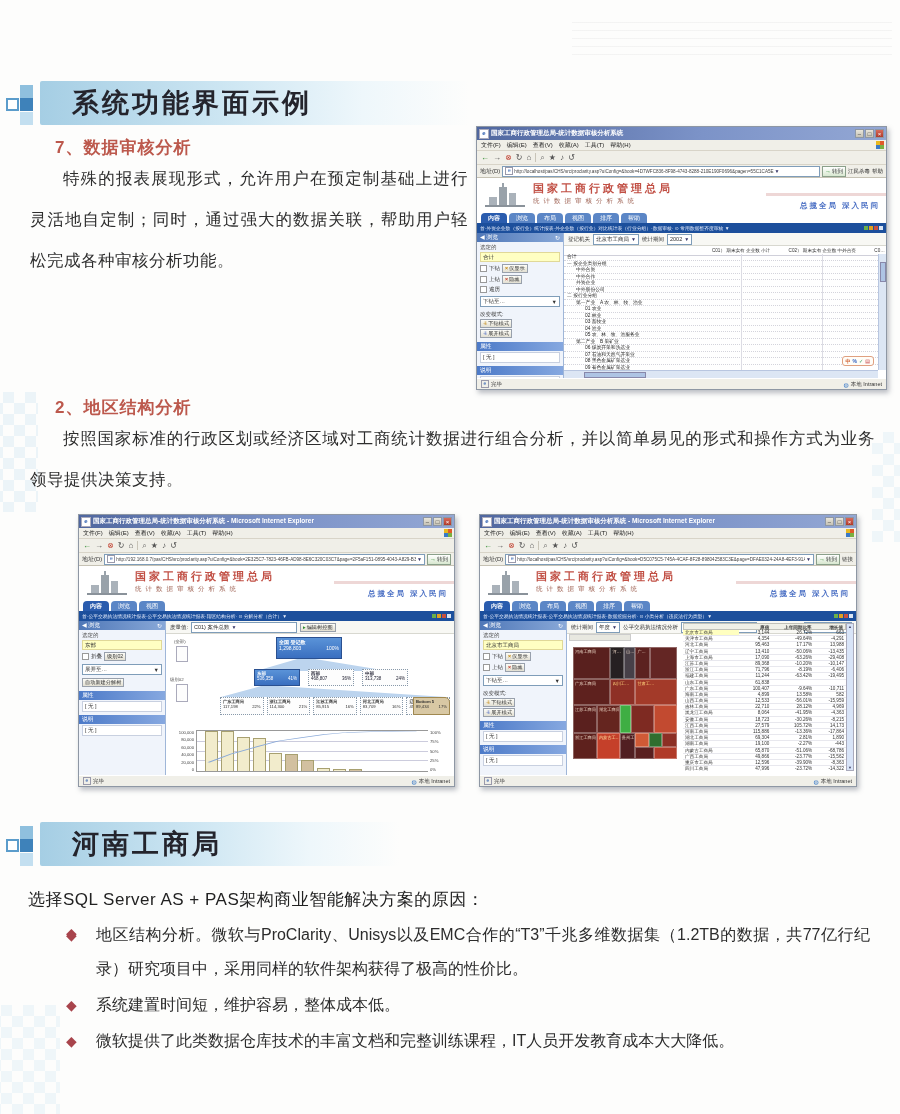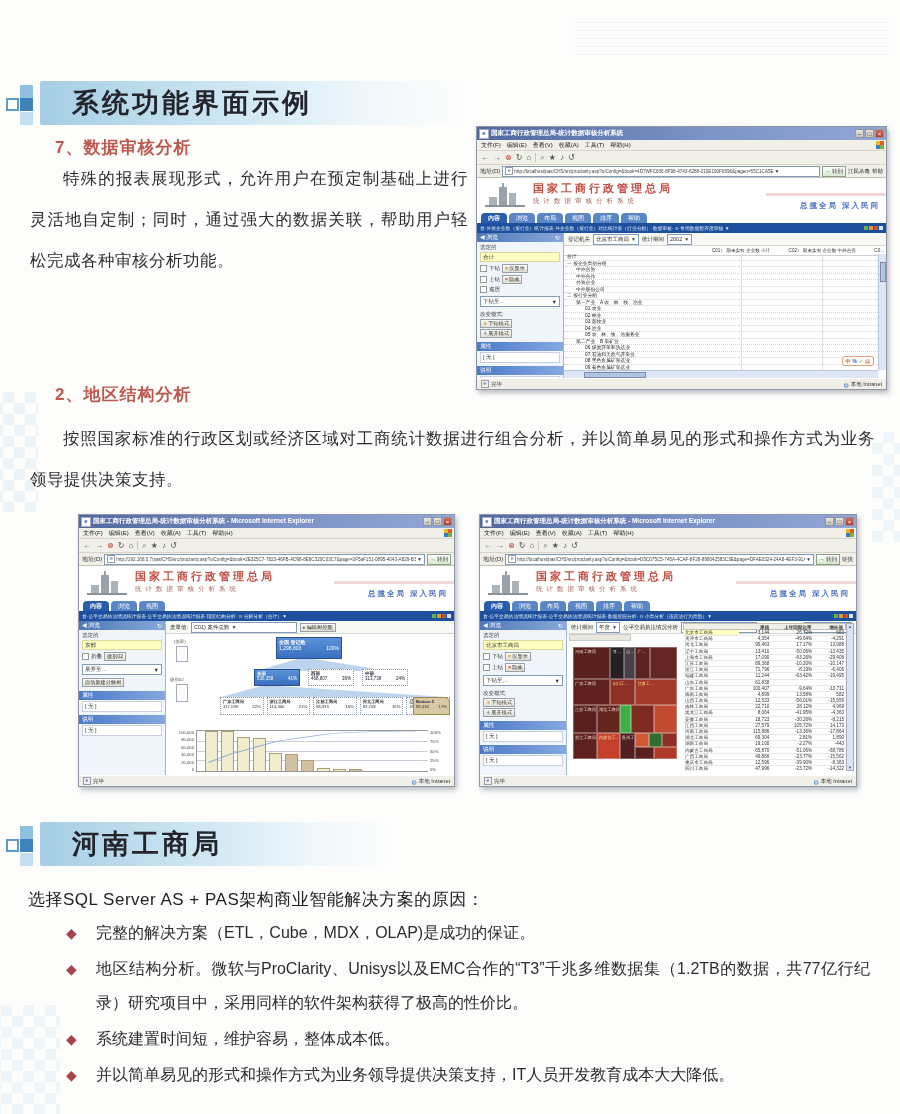--- a/index.html
+++ b/index.html
@@ -391,21 +391,21 @@
             <span>完毕</span>
           </span>
         <span class="st-r">
             <span class="globe">◍</span>
             <span>本地 Intranet</span>
           </span>
       </div>
     </div>
   </div>
 
-  <div class="subhead" style="left:55px;top:383px">2、地区结构分析</div>
+  <div class="subhead" style="left:55px;top:396px">2、地区结构分析</div>
   <p class="para" style="left:30px;top:418px;width:845px">按照国家标准的行政区划或经济区域对工商统计数据进行组合分析，并以简单易见的形式和操作方式为业务领导提供决策支持。</p>
 
   <div class="ie" id="shot2" style="left:78px;top:514px;width:377px;height:273px">
     <div class="tbar">
       <span class="tb-ico">e</span>
       <span class="tb-title">国家工商行政管理总局-统计数据审核分析系统 - Microsoft Internet Explorer</span>
       <span class="winbtns">
         <span class="wb">–</span>
         <span class="wb">□</span>
         <span class="wb wb-close">×</span>
@@ -1018,32 +1018,31 @@
         <i class="bi4"></i>
     </div>
     <div class="band-text">河南工商局</div>
   </div>
 
   <div class="intro" style="left:28px;top:888px">选择SQL Server AS + PAS架构商业智能解决方案的原因：</div>
   <div class="bullets">
 
       <div class="bullet-item">
         <span class="b-dia">◆</span>
-        <span>完整的解决方案（ETL，Cube，MDX，OLAP)是成功的保证。</span>
       </div>
 
       <div class="bullet-item">
         <span class="b-dia">◆</span>
         <span>地区结构分析。微软与ProClarity、Unisys以及EMC合作的“T3”千兆多维数据集（1.2TB的数据，共77亿行纪录）研究项目中，采用同样的软件架构获得了极高的性价比。</span>
       </div>
 
       <div class="bullet-item">
         <span class="b-dia">◆</span>
         <span>系统建置时间短，维护容易，整体成本低。</span>
       </div>
 
       <div class="bullet-item">
         <span class="b-dia">◆</span>
-        <span>并以简单易见的形式和操作方式为业务领导提供决策支持，IT人员开发教育成本大大降低。</span>
+        <span>微软提供了此类数据仓库技术的丰富文档和完整训练课程，IT人员开发教育成本大大降低。</span>
       </div>
     </div>
 
 </div>
 
 </body></html>

